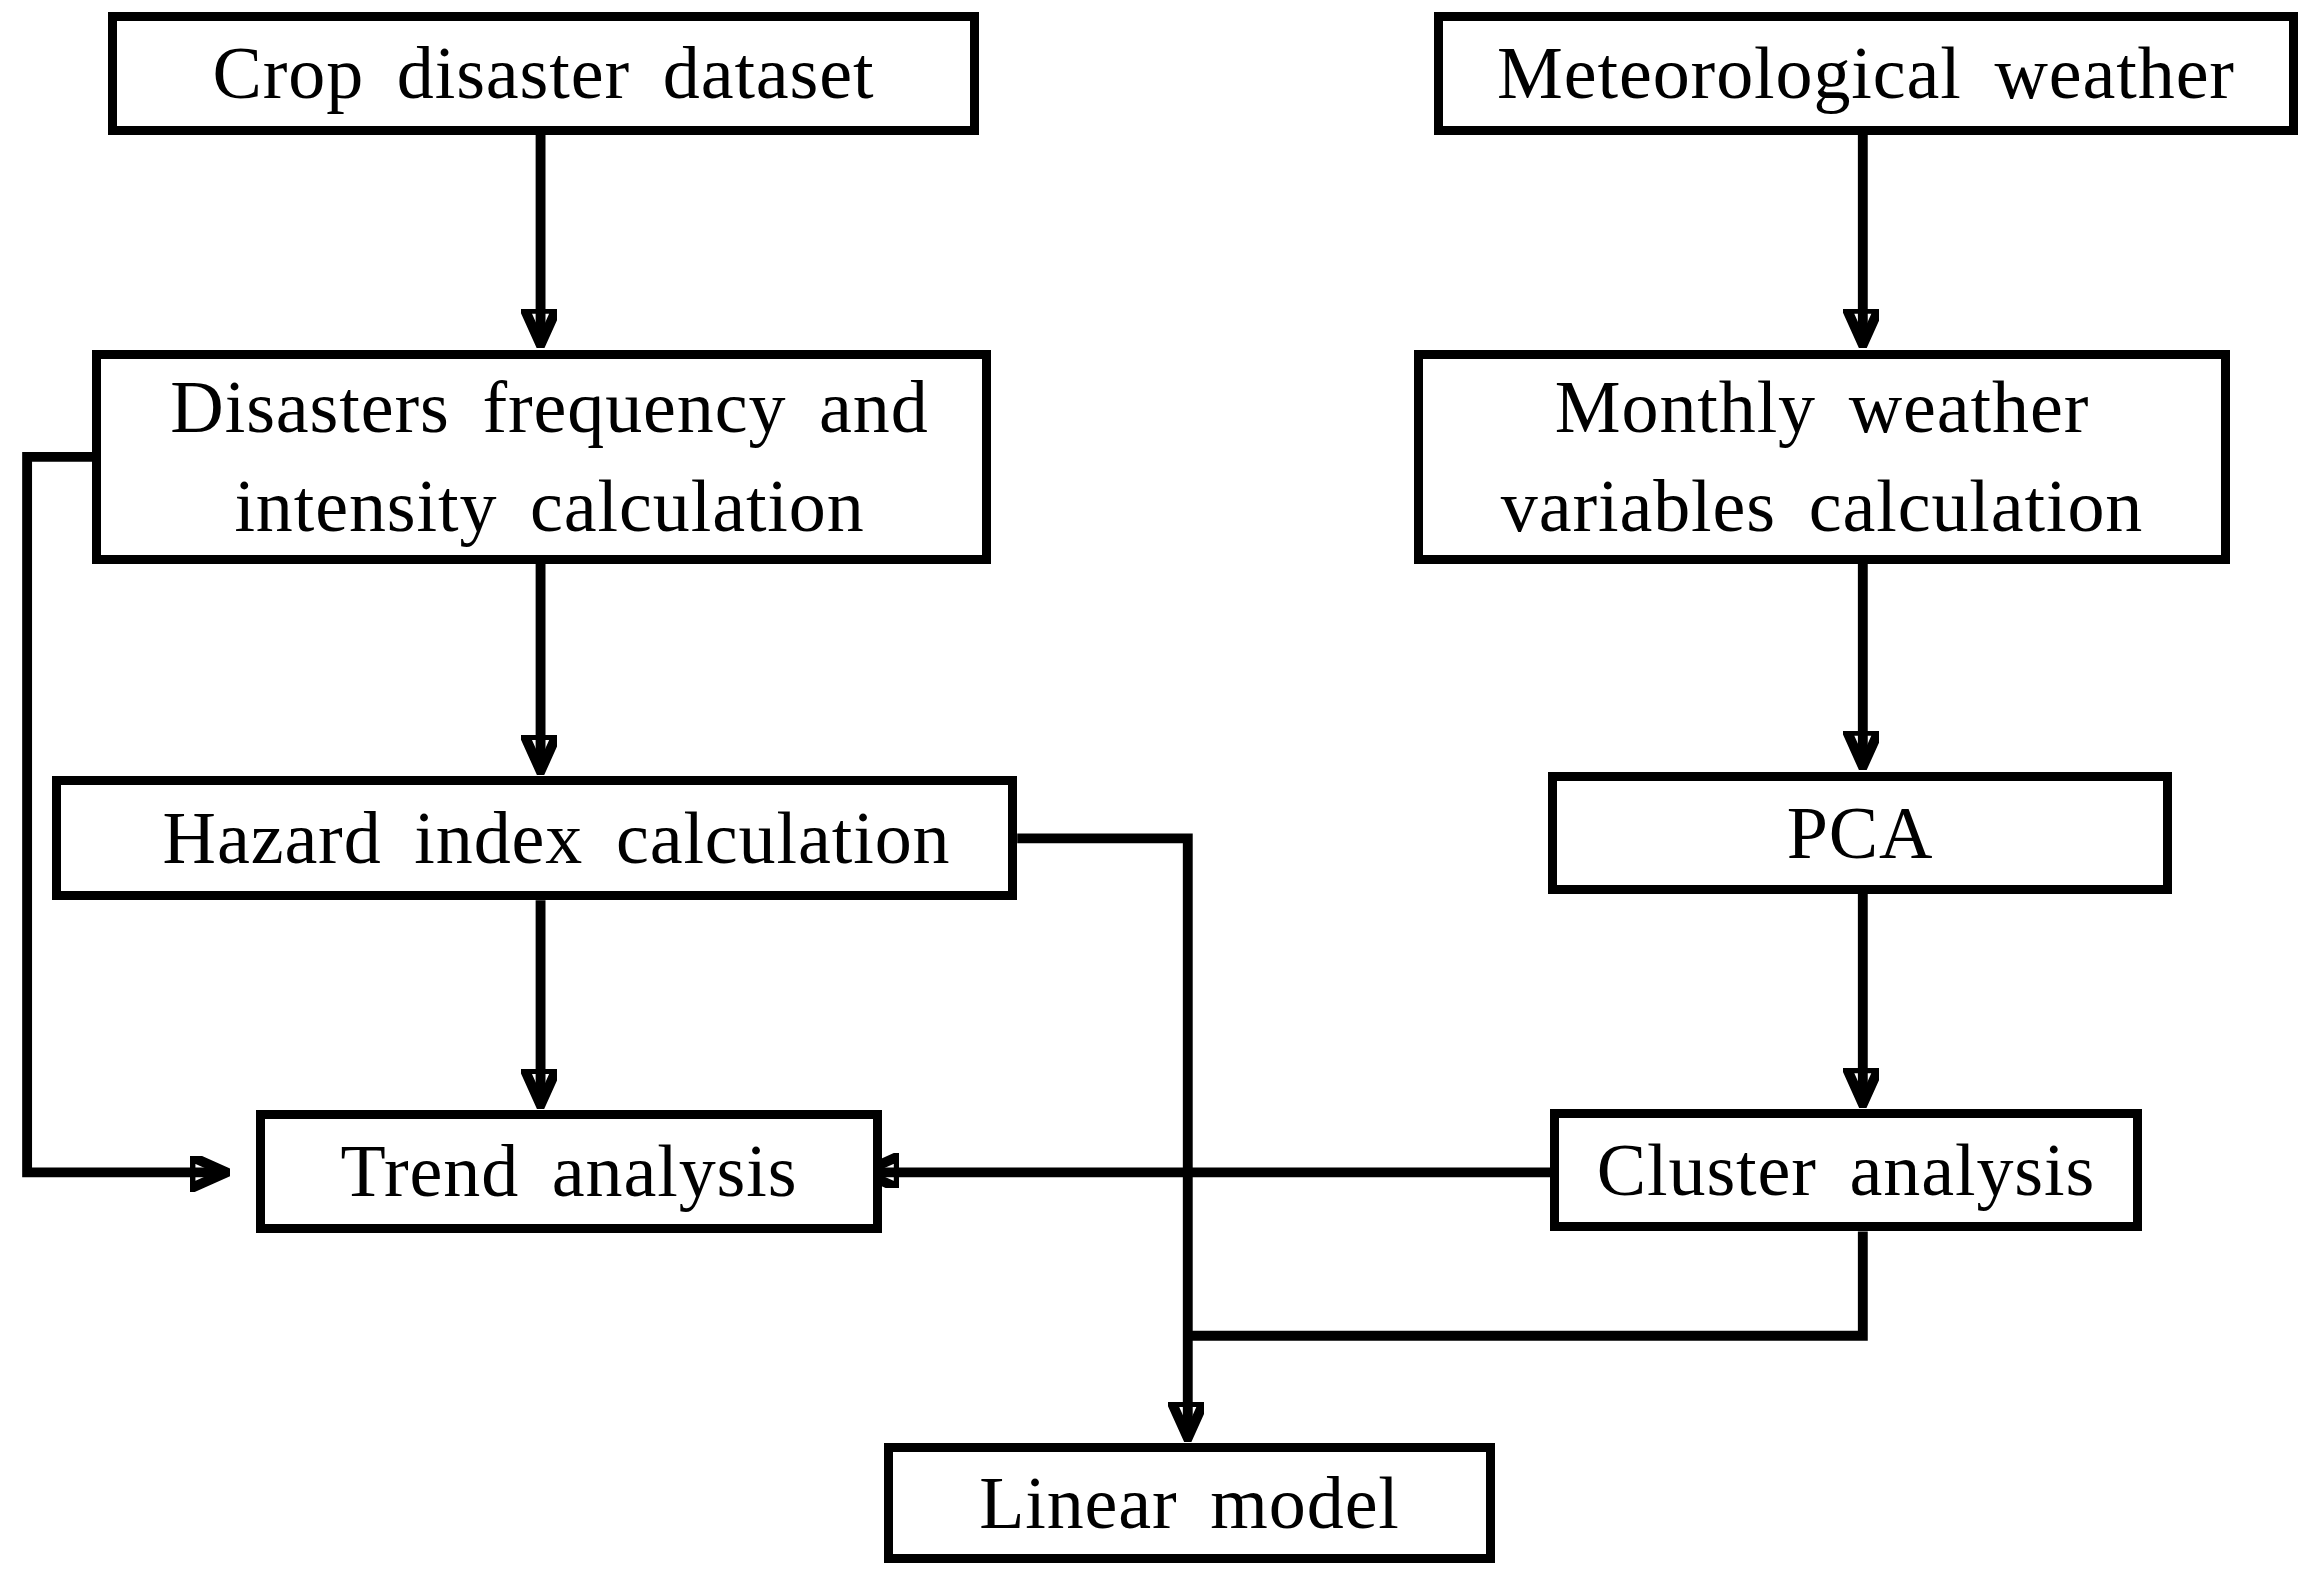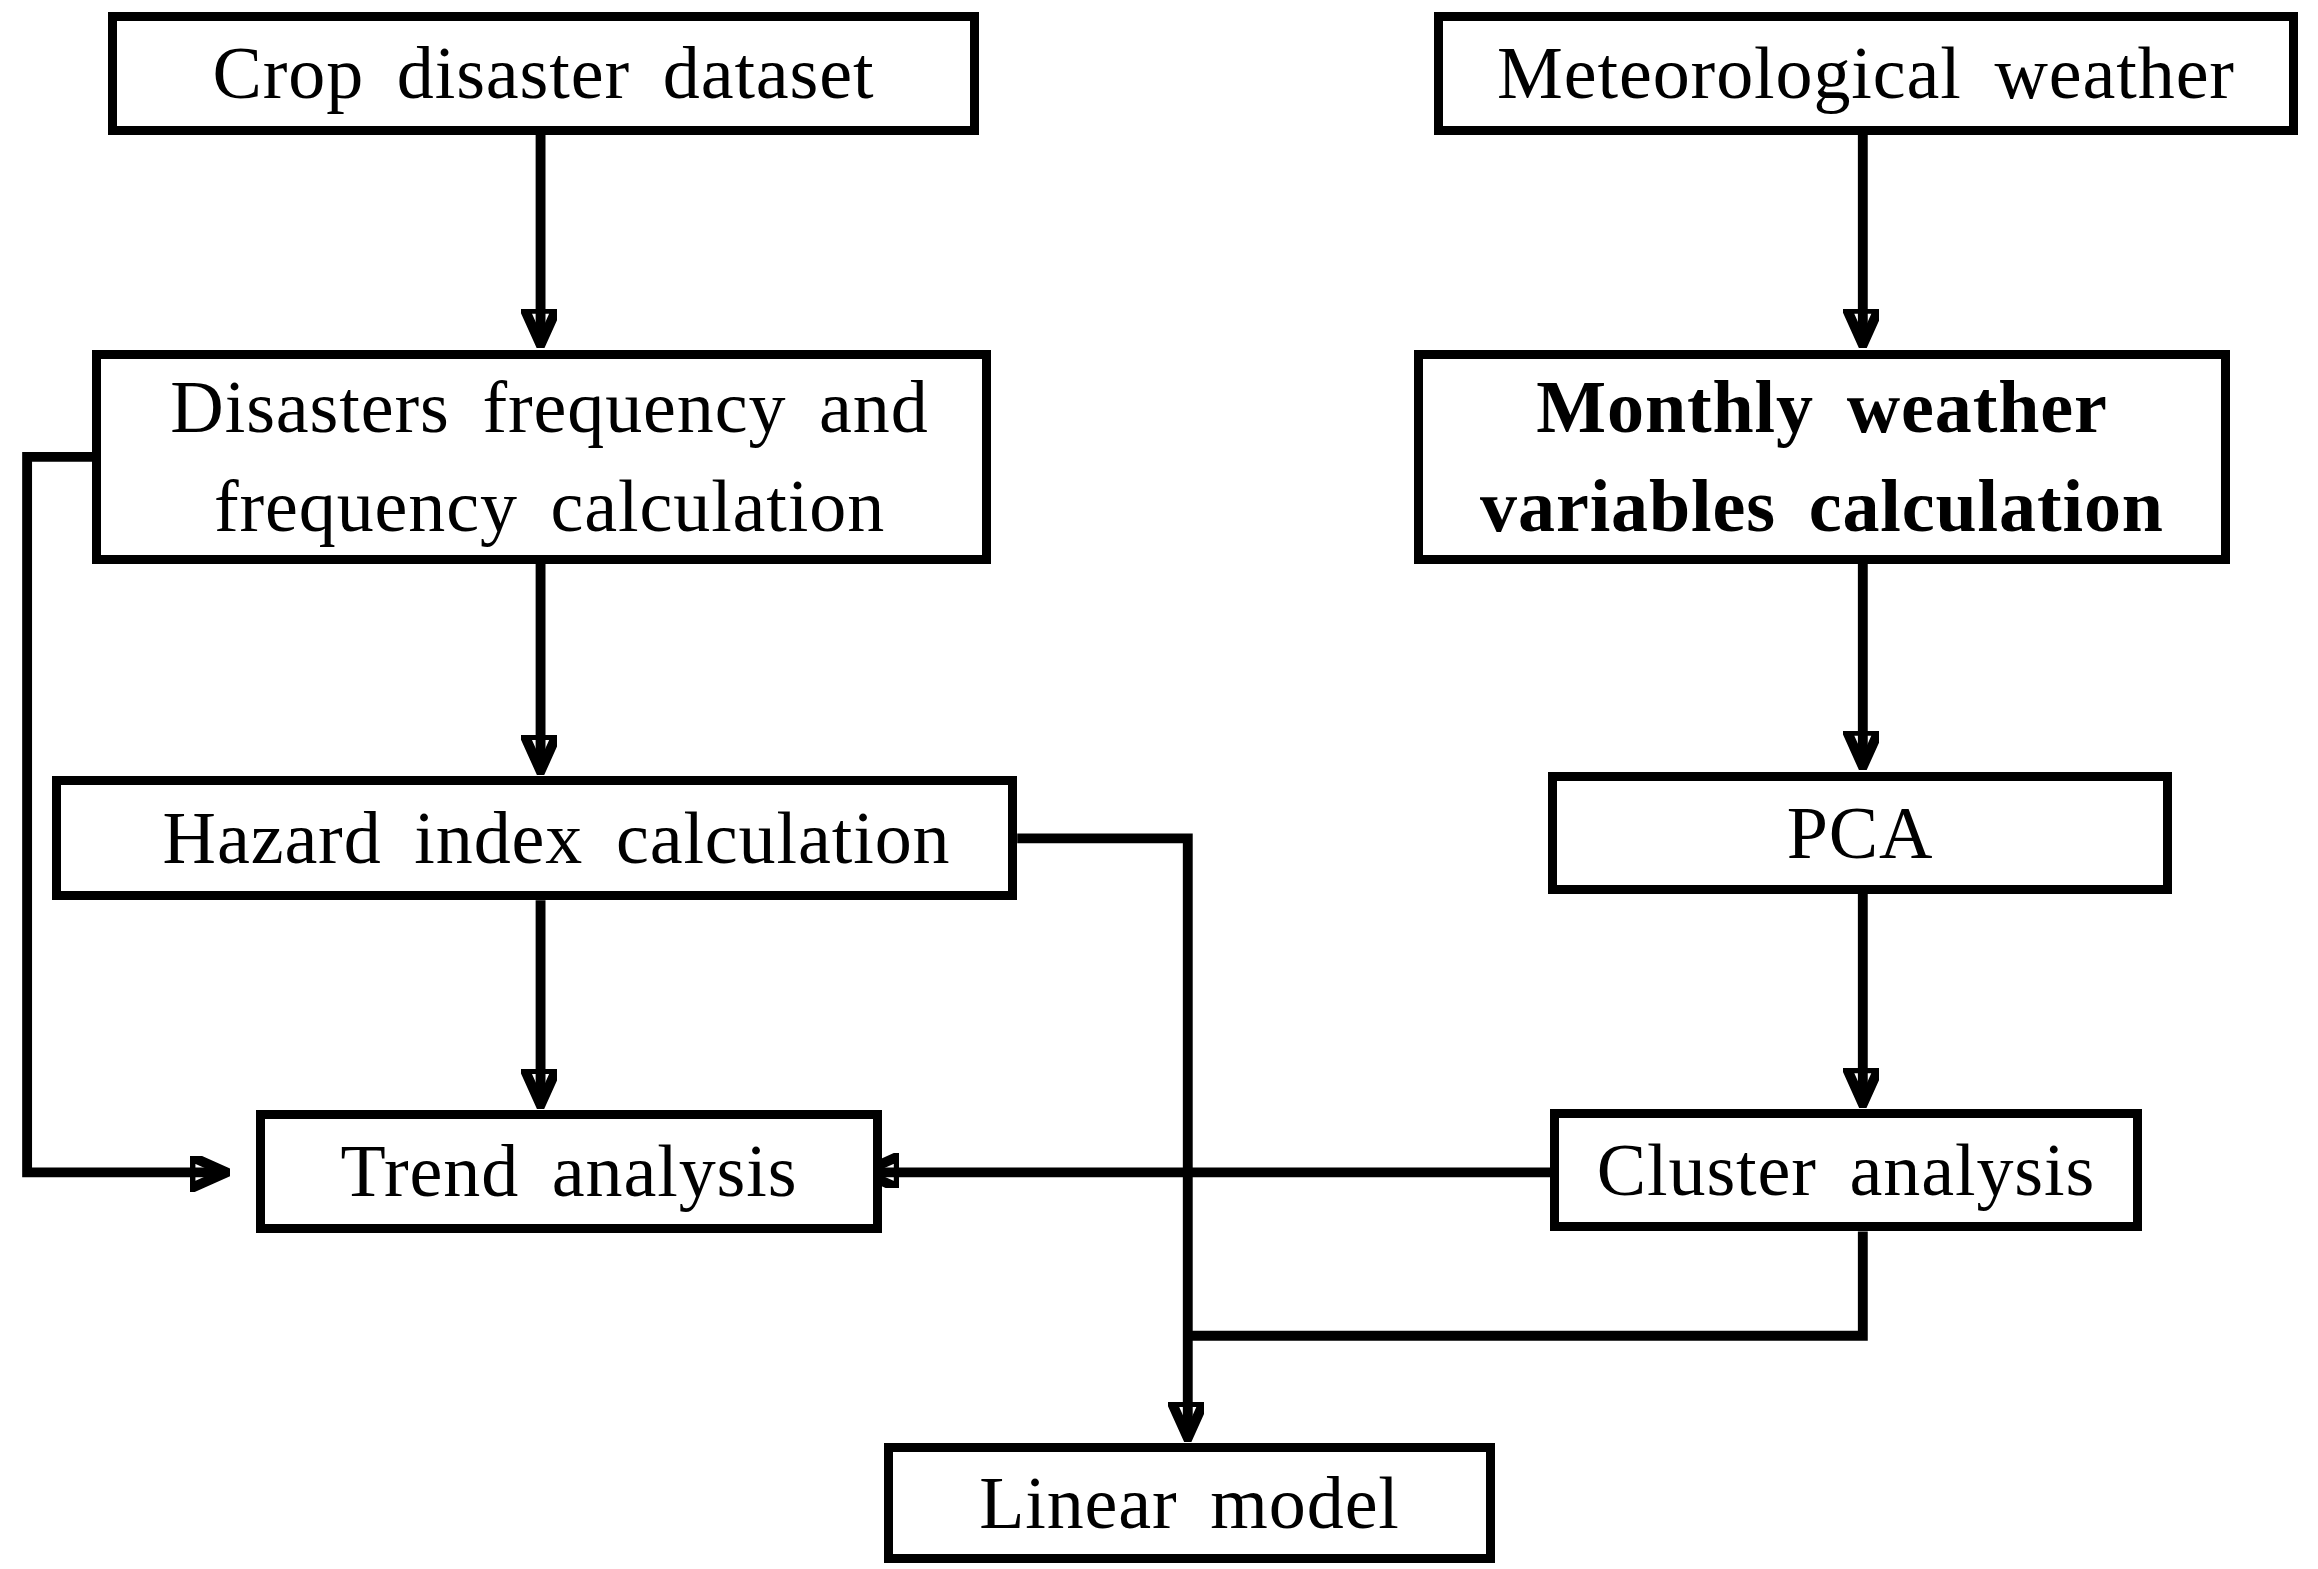--- a/index.html
+++ b/index.html
@@ -36,21 +36,21 @@
     position: absolute; left: 0; top: 0;
     width: 2319px; height: 1570px;
     z-index: 1;
   }
   .edges path { stroke: #000000; stroke-width: 11; fill: none; }
 
   
   #n-crop       { left: 108px;  top: 11.7px;   width: 871px;  height: 123px; }
   #n-meteo      { left: 1434px; top: 11.7px;   width: 864px;  height: 123px; }
   #n-freq       { left: 92px;  top: 350px;  width: 899px; height: 214px; padding-left: 16px; }
-  #n-monthly    { left: 1414px; top: 350px;  width: 816px;  height: 214px; font-weight: bold; }
+  #n-monthly    { left: 1414px; top: 350px;  width: 816px;  height: 214px; }
   #n-hazard     { left: 52px;   top: 776px;  width: 965px; height: 124px; padding-left: 44px; }
   #n-pca        { left: 1548px; top: 772px;  width: 624px;  height: 122px; }
   #n-trend      { left: 232px;  top: 1110px; width: 626px;  height: 123px; margin-left: 24px; }
   #n-cluster    { left: 1550px; top: 1109px; width: 592px;  height: 122px; }
   #n-linear     { left: 884px;  top: 1443px; width: 611px;  height: 120px; }
 </style>
 </head>
 <body>
 
 <div id="diagram">
@@ -86,21 +86,21 @@
   <div class="node" id="n-crop">
     <span>Crop disaster dataset</span>
   </div>
 
   <div class="node" id="n-meteo">
     <span>Meteorological weather</span>
   </div>
 
   <div class="node" id="n-freq">
     <span>Disasters frequency and</span>
-    <span>frequency calculation</span>
+    <span>intensity calculation</span>
   </div>
 
   <div class="node" id="n-monthly">
     <span>Monthly weather</span>
     <span>variables calculation</span>
   </div>
 
   <div class="node" id="n-hazard">
     <span>Hazard index calculation</span>
   </div>

